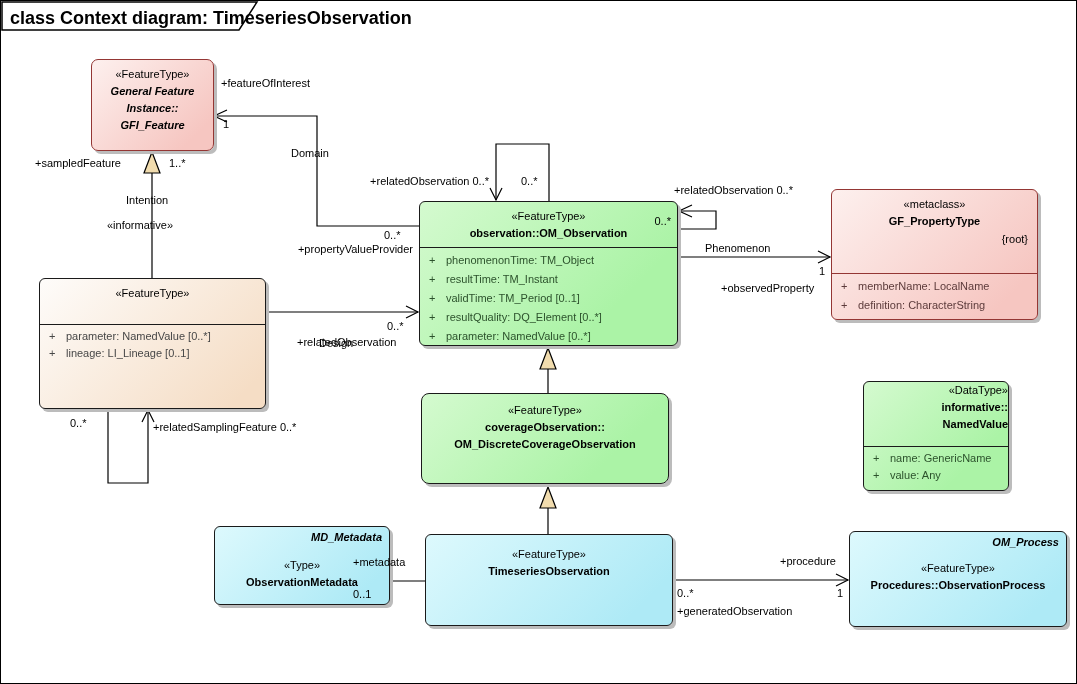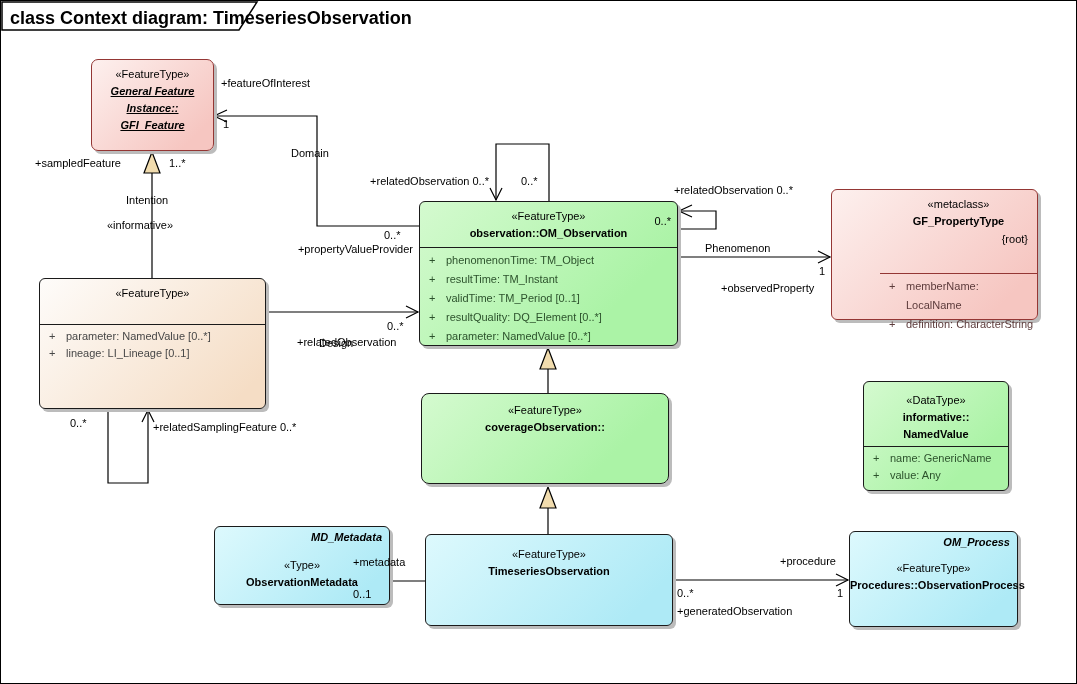--- a/index.html
+++ b/index.html
@@ -13,21 +13,21 @@
     position:absolute;z-index:2;box-sizing:border-box;border-radius:6px;
     border:1.4px solid #1a1a1a;box-shadow:3px 3px 0 #bcbcbc;
   }
   .pink{border-color:#943634;background:linear-gradient(135deg,#fdf0ee 0%,#f6c6c1 85%);}
   .green{background:linear-gradient(135deg,#d4facf 0%,#abf3a6 75%);}
   .cream{background:linear-gradient(135deg,#fefcfa 0%,#f5ddc5 90%);}
   .cyan{background:linear-gradient(135deg,#ddf9fd 0%,#aeeaf6 85%);}
   .hdr{text-align:center;}
   .stereo,.nline{line-height:17px;}
   .cname,.nbold{font-weight:bold;line-height:17px;}
-  .bi{font-weight:bold;font-style:italic;line-height:17px;text-decoration:underline;}
+  .bi{font-weight:bold;font-style:italic;line-height:17px;}
   .attrs{padding-top:3px;}
   .green .attrs{border-top:1.4px solid #1a1a1a;color:#2c522c;}
   .pink  .attrs{border-top:1.4px solid #943634;color:#5c3b3b;}
   .cream .attrs{border-top:1.4px solid #1a1a1a;color:#474747;}
   .attr{display:flex;padding-left:9px;}
   .attr .vis{width:17px;flex:none;}
   .rowh19 .attr{line-height:19px;}
   .rowh17 .attr{line-height:17px;}
   .tagrow{text-align:right;padding-right:9px;line-height:19px;}
   .corner{position:absolute;top:4px;right:7px;font-style:italic;font-weight:bold;}
@@ -137,21 +137,21 @@
           <span class="vis">+</span>
           <span>resultQuality: DQ_Element [0..*]</span>
         </div>
       <div class="attr">
           <span class="vis">+</span>
           <span>parameter: NamedValue [0..*]</span>
         </div>
     </div>
   </div>
 
-  <div class="uml-box pink" style="left:830px;top:188px;width:207px;height:131px;padding-left:48px;">
+  <div class="uml-box pink" style="left:830px;top:188px;width:207px;height:131px;">
     <div class="hdr" style="height:83px;padding-top:6px;box-sizing:border-box;">
       <div class="stereo">«metaclass»</div>
       <div class="cname">GF_PropertyType</div>
       <div class="tagrow">{root}</div>
     </div>
     <div class="attrs rowh19">
       <div class="attr">
           <span class="vis">+</span>
           <span>memberName: LocalName</span>
         </div>
@@ -175,25 +175,26 @@
           <span class="vis">+</span>
           <span>lineage: LI_Lineage [0..1]</span>
         </div>
     </div>
   </div>
 
   <div class="uml-box green" style="left:420px;top:392px;width:248px;height:91px;border-radius:8px;">
     <div class="hdr" style="padding-top:8px;">
       <div class="stereo">«FeatureType»</div>
       <div class="cname">coverageObservation::</div>
+      <div class="cname">OM_DiscreteCoverageObservation</div>
     </div>
   </div>
 
   <div class="uml-box green" style="left:862px;top:380px;width:146px;height:110px;">
-    <div class="hdr" style="height:64px;padding-top:10px;box-sizing:border-box;">
+    <div class="hdr" style="height:64px;padding-top:0;box-sizing:border-box;text-align:right;">
       <div class="stereo">«DataType»</div>
       <div class="cname">informative::</div>
       <div class="cname">NamedValue</div>
     </div>
     <div class="attrs rowh17">
       <div class="attr">
           <span class="vis">+</span>
           <span>name: GenericName</span>
         </div>
       <div class="attr">
@@ -211,21 +212,21 @@
     </div>
   </div>
 
   <div class="uml-box cyan" style="left:424px;top:533px;width:248px;height:92px;">
     <div class="hdr" style="padding-top:11px;">
       <div class="stereo">«FeatureType»</div>
       <div class="cname">TimeseriesObservation</div>
     </div>
   </div>
 
-  <div class="uml-box cyan" style="left:848px;top:530px;width:169px;height:96px;">
+  <div class="uml-box cyan" style="left:848px;top:530px;width:218px;height:96px;">
     <div class="corner">OM_Process</div>
     <div class="hdr" style="padding-top:28px;">
       <div class="stereo">«FeatureType»</div>
       <div class="cname">Procedures::ObservationProcess</div>
     </div>
   </div>
 
   <div class="elabel" style="left:220px;top:76px;">+featureOfInterest</div>
   <div class="elabel" style="left:222px;top:117px;">1</div>
   <div class="elabel" style="left:290px;top:146px;">Domain</div>

